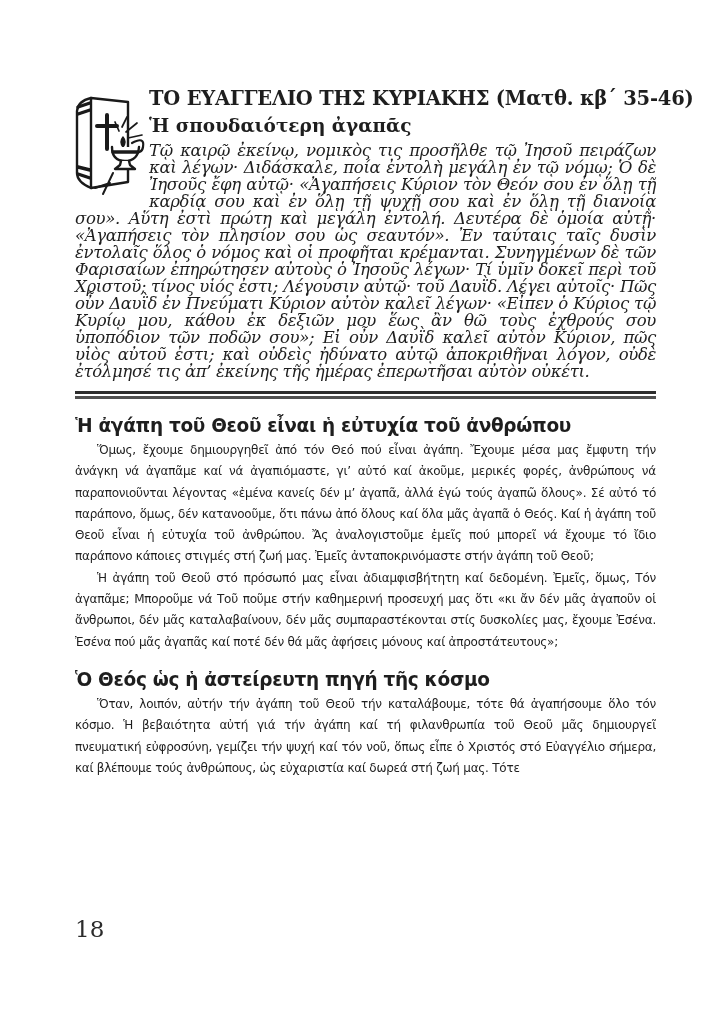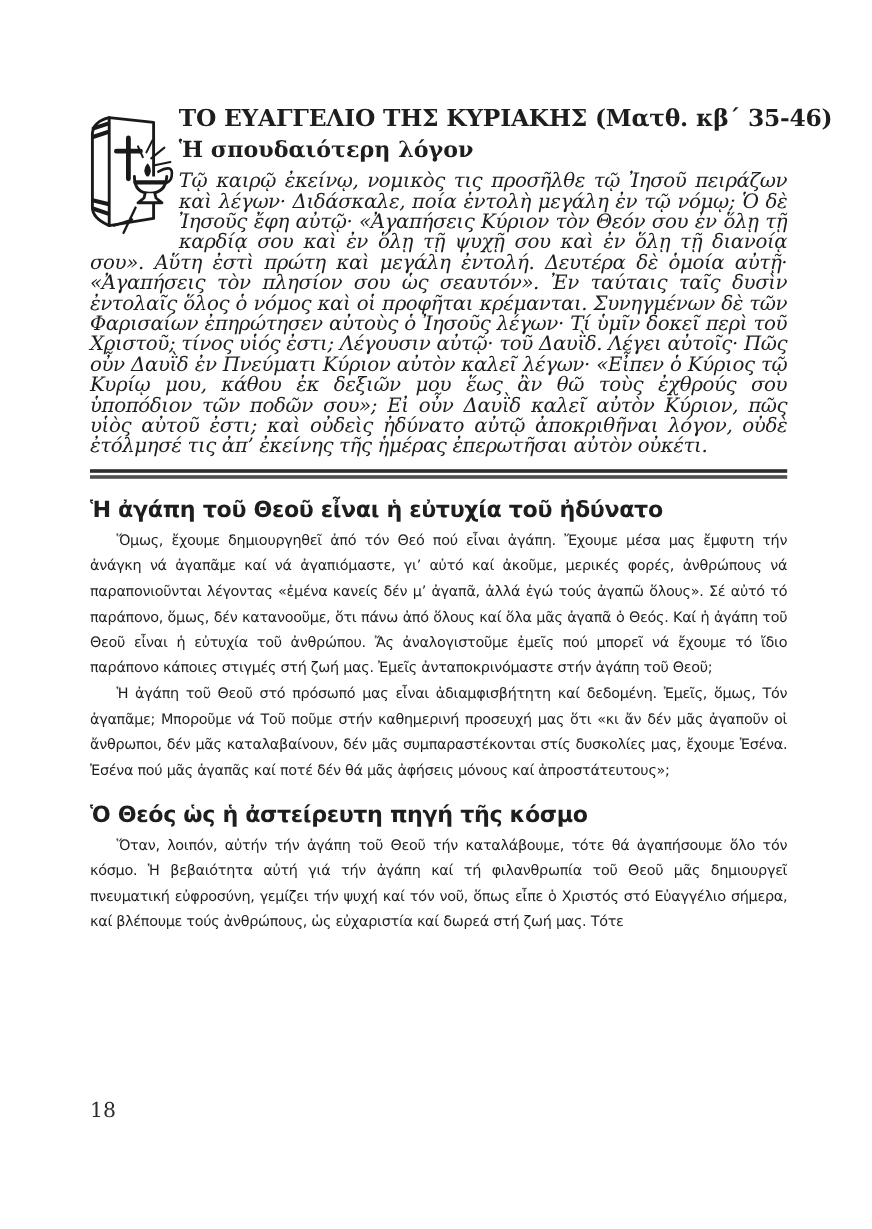--- a/index.html
+++ b/index.html
@@ -81,21 +81,21 @@
     text-align: justify;
     text-indent: 22px;
     margin: 0;
   }
   
   .page-number {
     position: absolute;
     left: 75px;
     top: 916px;
     font-family: "DejaVu Serif", "Liberation Serif", serif;
-    font-size: 17px;
+    font-size: 23px;
     color: #2c2c2c;
   }
   .stray-mark {
     position: absolute;
     left: 709px;
     top: 507px;
     width: 9px;
     height: 2px;
     background: #9a9a9a;
     opacity: 0.65;
@@ -128,27 +128,27 @@
             <path d="M47 61 Q47 75 60 75 Q73 75 74 61" fill="#ffffff"></path>
             <path d="M48 66 L73 66" stroke-width="3.6"></path>
 
             <path d="M56 75 L55 79 L50 83 L70 83 L65 79 L64 75" fill="#ffffff"></path>
 
             <path d="M30 102 L45 97 M38 108 L48 87" stroke-width="2"></path>
           </g>
         </svg>
       </div>
       <div class="title">ΤΟ ΕΥΑΓΓΕΛΙΟ ΤΗΣ ΚΥΡΙΑΚΗΣ (Ματθ. κβ´ 35-46)</div>
-      <div class="subtitle">Ἡ σπουδαιότερη λόγον</div>
+      <div class="subtitle">Ἡ σπουδαιότερη ἀγαπᾶς</div>
       <p class="gospel">Τῷ καιρῷ ἐκείνῳ, νομικὸς τις προσῆλθε τῷ Ἰησοῦ πειράζων καὶ λέγων· Διδάσκαλε, ποία ἐντολὴ μεγάλη ἐν τῷ νόμῳ; Ὁ δὲ Ἰησοῦς ἔφη αὐτῷ· «Ἀγαπήσεις Κύριον τὸν Θεόν σου ἐν ὅλῃ τῇ καρδίᾳ σου καὶ ἐν ὅλῃ τῇ ψυχῇ σου καὶ ἐν ὅλῃ τῇ διανοίᾳ σου». Αὕτη ἐστὶ πρώτη καὶ μεγάλη ἐντολή. Δευτέρα δὲ ὁμοία αὐτῇ· «Ἀγαπήσεις τὸν πλησίον σου ὡς σεαυτόν». Ἐν ταύταις ταῖς δυσὶν ἐντολαῖς ὅλος ὁ νόμος καὶ οἱ προφῆται κρέμανται. Συνηγμένων δὲ τῶν Φαρισαίων ἐπηρώτησεν αὐτοὺς ὁ Ἰησοῦς λέγων· Τί ὑμῖν δοκεῖ περὶ τοῦ Χριστοῦ; τίνος υἱός ἐστι; Λέγουσιν αὐτῷ· τοῦ Δαυῒδ. Λέγει αὐτοῖς· Πῶς οὖν Δαυῒδ ἐν Πνεύματι Κύριον αὐτὸν καλεῖ λέγων· «Εἶπεν ὁ Κύριος τῷ Κυρίῳ μου, κάθου ἐκ δεξιῶν μου ἕως ἂν θῶ τοὺς ἐχθρούς σου ὑποπόδιον τῶν ποδῶν σου»; Εἰ οὖν Δαυῒδ καλεῖ αὐτὸν Κύριον, πῶς υἱὸς αὐτοῦ ἐστι; καὶ οὐδεὶς ἠδύνατο αὐτῷ ἀποκριθῆναι λόγον, οὐδὲ ἐτόλμησέ τις ἀπ’ ἐκείνης τῆς ἡμέρας ἐπερωτῆσαι αὐτὸν οὐκέτι.</p>
     </div>
 
     <div class="double-rule"></div>
 
-    <h3 class="section-heading">Ἡ ἀγάπη τοῦ Θεοῦ εἶναι ἡ εὐτυχία τοῦ ἠδύνατο</h3>
+    <h3 class="section-heading">Ἡ ἀγάπη τοῦ Θεοῦ εἶναι ἡ εὐτυχία τοῦ ἀνθρώπου</h3>
     <p class="body-para">Ὅμως, ἔχουμε δημιουργηθεῖ ἀπό τόν Θεό πού εἶναι ἀγάπη. Ἔχουμε μέσα μας ἔμφυτη τήν ἀνάγκη νά ἀγαπᾶμε καί νά ἀγαπιόμαστε, γι’ αὐτό καί ἀκοῦμε, μερικές φορές, ἀνθρώπους νά παραπονιοῦνται λέγοντας «ἐμένα κανείς δέν μ’ ἀγαπᾶ, ἀλλά ἐγώ τούς ἀγαπῶ ὅλους». Σέ αὐτό τό παράπονο, ὅμως, δέν κατανοοῦμε, ὅτι πάνω ἀπό ὅλους καί ὅλα μᾶς ἀγαπᾶ ὁ Θεός. Καί ἡ ἀγάπη τοῦ Θεοῦ εἶναι ἡ εὐτυχία τοῦ ἀνθρώπου. Ἄς ἀναλογιστοῦμε ἐμεῖς πού μπορεῖ νά ἔχουμε τό ἴδιο παράπονο κάποιες στιγμές στή ζωή μας. Ἐμεῖς ἀνταποκρινόμαστε στήν ἀγάπη τοῦ Θεοῦ;</p>
     <p class="body-para">Ἡ ἀγάπη τοῦ Θεοῦ στό πρόσωπό μας εἶναι ἀδιαμφισβήτητη καί δεδομένη. Ἐμεῖς, ὅμως, Τόν ἀγαπᾶμε; Μποροῦμε νά Τοῦ ποῦμε στήν καθημερινή προσευχή μας ὅτι «κι ἄν δέν μᾶς ἀγαποῦν οἱ ἄνθρωποι, δέν μᾶς καταλαβαίνουν, δέν μᾶς συμπαραστέκονται στίς δυσκολίες μας, ἔχουμε Ἐσένα. Ἐσένα πού μᾶς ἀγαπᾶς καί ποτέ δέν θά μᾶς ἀφήσεις μόνους καί ἀπροστάτευτους»;</p>
 
     <h3 class="section-heading">Ὁ Θεός ὡς ἡ ἀστείρευτη πηγή τῆς κόσμο</h3>
     <p class="body-para">Ὅταν, λοιπόν, αὐτήν τήν ἀγάπη τοῦ Θεοῦ τήν καταλάβουμε, τότε θά ἀγαπήσουμε ὅλο τόν κόσμο. Ἡ βεβαιότητα αὐτή γιά τήν ἀγάπη καί τή φιλανθρωπία τοῦ Θεοῦ μᾶς δημιουργεῖ πνευματική εὐφροσύνη, γεμίζει τήν ψυχή καί τόν νοῦ, ὅπως εἶπε ὁ Χριστός στό Εὐαγγέλιο σήμερα, καί βλέπουμε τούς ἀνθρώπους, ὡς εὐχαριστία καί δωρεά στή ζωή μας. Τότε</p>
 
   </div>
 
   <div class="page-number">18</div>
   <div class="stray-mark"></div>

